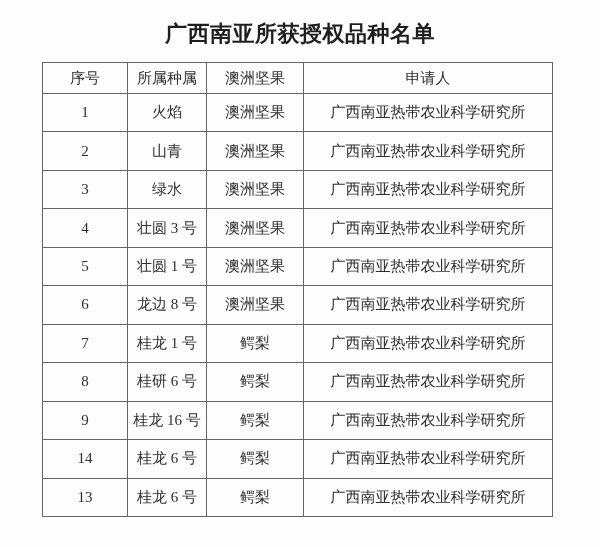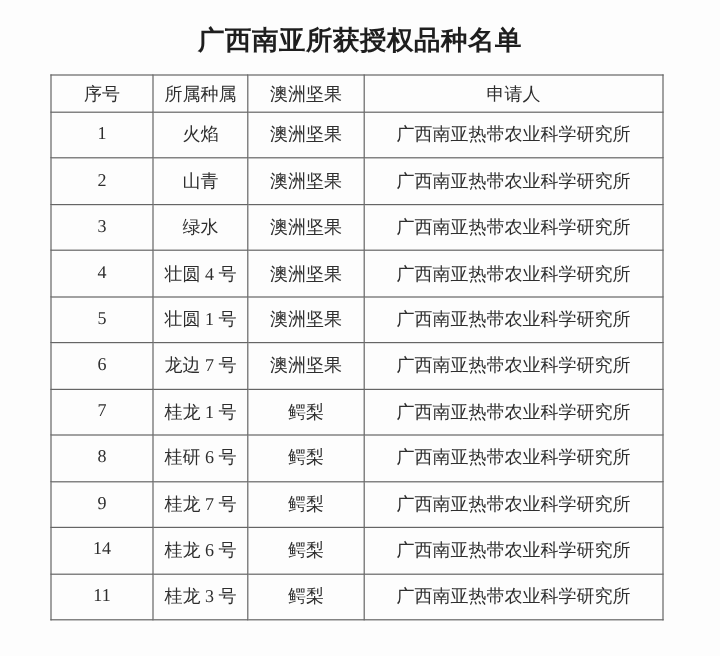--- a/index.html
+++ b/index.html
@@ -89,60 +89,60 @@
     <td>广西南亚热带农业科学研究所</td>
   </tr>
       <tr>
     <td>3</td>
     <td>绿水</td>
     <td>澳洲坚果</td>
     <td>广西南亚热带农业科学研究所</td>
   </tr>
       <tr>
     <td>4</td>
-    <td>壮圆 4 号</td>
+    <td>壮圆 3 号</td>
     <td>澳洲坚果</td>
     <td>广西南亚热带农业科学研究所</td>
   </tr>
       <tr>
     <td>5</td>
     <td>壮圆 1 号</td>
     <td>澳洲坚果</td>
     <td>广西南亚热带农业科学研究所</td>
   </tr>
       <tr>
     <td>6</td>
-    <td>龙边 7 号</td>
+    <td>龙边 8 号</td>
     <td>澳洲坚果</td>
     <td>广西南亚热带农业科学研究所</td>
   </tr>
       <tr>
     <td>7</td>
     <td>桂龙 1 号</td>
     <td>鳄梨</td>
     <td>广西南亚热带农业科学研究所</td>
   </tr>
       <tr>
     <td>8</td>
     <td>桂研 6 号</td>
     <td>鳄梨</td>
     <td>广西南亚热带农业科学研究所</td>
   </tr>
       <tr>
     <td>9</td>
-    <td>桂龙 7 号</td>
+    <td>桂龙 16 号</td>
     <td>鳄梨</td>
     <td>广西南亚热带农业科学研究所</td>
   </tr>
       <tr>
     <td>14</td>
     <td>桂龙 6 号</td>
     <td>鳄梨</td>
     <td>广西南亚热带农业科学研究所</td>
   </tr>
       <tr>
-    <td>11</td>
-    <td>桂龙 3 号</td>
+    <td>13</td>
+    <td>桂龙 6 号</td>
     <td>鳄梨</td>
     <td>广西南亚热带农业科学研究所</td>
   </tr>
     </tbody>
 </table>
 
 </body></html>

